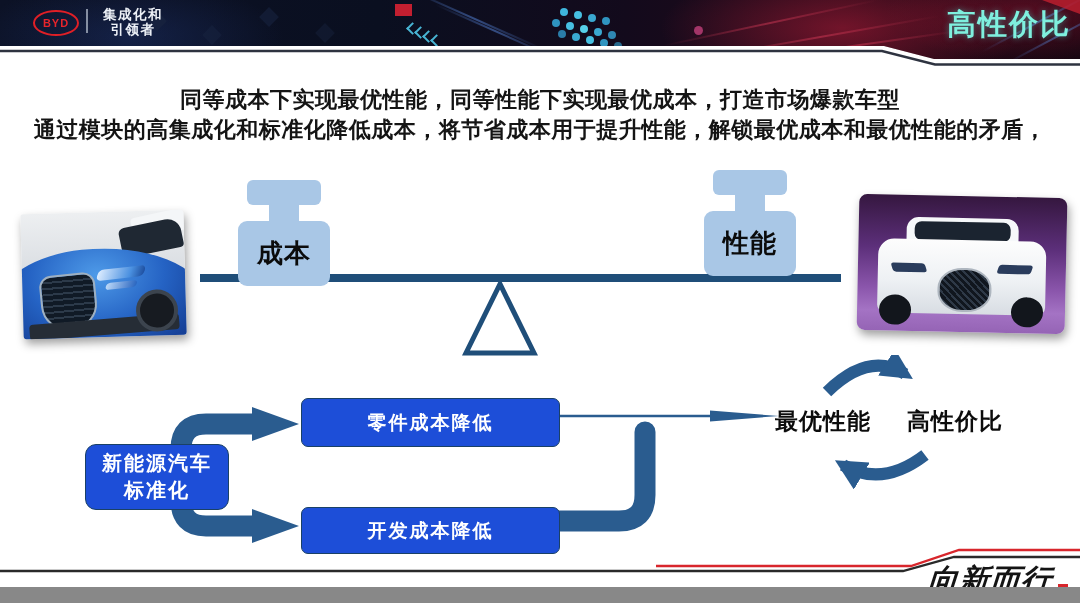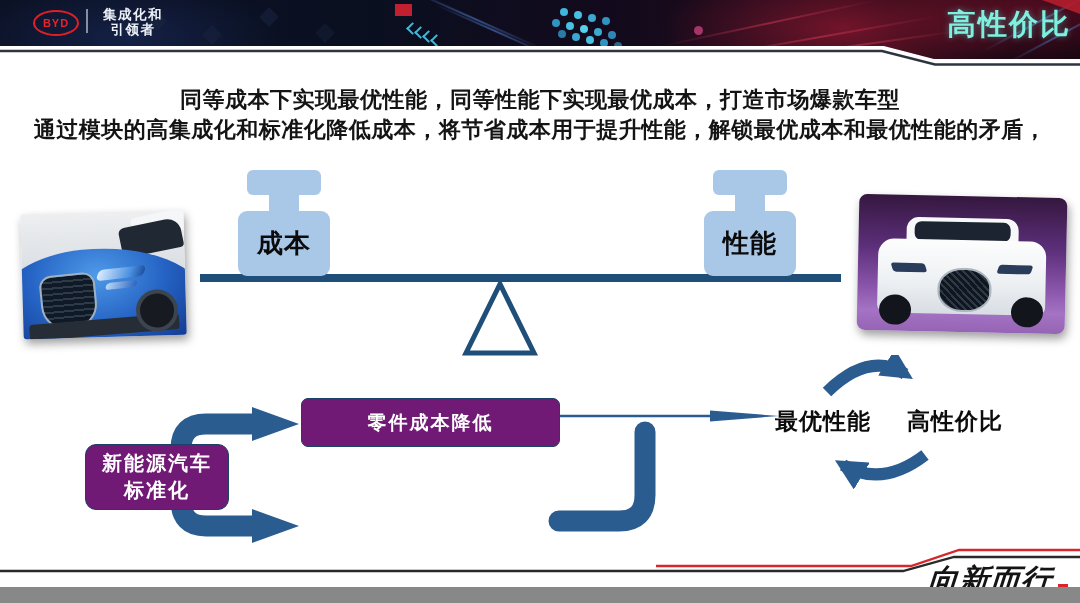--- a/index.html
+++ b/index.html
@@ -50,21 +50,21 @@
     font-size:22px;font-weight:bold;color:#141414;line-height:30px;letter-spacing:.5px;
   }
   
   .beam{position:absolute;left:200px;top:274px;width:641px;height:8px;background:#1f4e79;}
   .fulcrum{position:absolute;left:462px;top:281px;}
   .weight{position:absolute;width:92px;height:106px;}
   .weight .knob{position:absolute;left:9px;top:0;width:74px;height:25px;border-radius:6px;background:#a9c7e6;}
   .weight .neck{position:absolute;left:31px;top:22px;width:30px;height:21px;background:#a9c7e6;}
   .weight .body{position:absolute;left:0;top:41px;width:92px;height:65px;border-radius:9px;background:#a9c7e6;
     display:flex;align-items:center;justify-content:center;font-size:26px;font-weight:bold;color:#0b0b0b;letter-spacing:1px;}
-  .weight.left{left:238px;top:170px;}
+  .weight.left{left:238px;top:180px;}
   .weight.right{left:704px;top:170px;}
   
   .photo{position:absolute;overflow:hidden;box-shadow:2px 5px 10px rgba(0,0,0,.38);}
   .photo-left{left:22px;top:212px;width:163px;height:125px;transform:rotate(-1.6deg);border-radius:3px;
     background:linear-gradient(180deg,#edeff1 0%,#d7dbe0 55%,#c6cbd2 100%);}
   .pl-roof{position:absolute;right:-6px;top:2px;width:58px;height:22px;background:#f4f6f8;transform:rotate(-11deg);border-radius:4px;}
   .pl-glass{position:absolute;right:2px;top:12px;width:62px;height:30px;background:#1f2833;transform:rotate(-10deg);border-radius:6px 14px 4px 10px;}
   .pl-body{position:absolute;left:-22px;top:36px;width:205px;height:105px;transform:rotate(-4deg);
     background:radial-gradient(ellipse at 48% 25%,#4e9ae8 0%,#2563c4 45%,#153f96 80%);
     border-radius:42% 58% 14% 14%;}
@@ -84,21 +84,21 @@
   .pr-roof{position:absolute;left:48px;top:22px;width:112px;height:28px;border-radius:12px 12px 0 0;background:#f6f8fa;}
   .pr-glass{position:absolute;left:56px;top:26px;width:96px;height:19px;border-radius:7px;background:#1b2430;}
   .pr-grille{position:absolute;left:80px;top:72px;width:50px;height:40px;border-radius:46%;
     background:repeating-linear-gradient(45deg,#10161e 0 3px,#2e3947 3px 5px);border:2px solid #aeb6bf;}
   .pr-lightL{position:absolute;left:34px;top:68px;width:34px;height:9px;background:#2a3c5c;transform:skewX(18deg);border-radius:3px;}
   .pr-lightR{position:absolute;right:34px;top:68px;width:34px;height:9px;background:#2a3c5c;transform:skewX(-18deg);border-radius:3px;}
   .pr-wheelL{position:absolute;left:22px;bottom:6px;width:32px;height:30px;border-radius:50%;background:#12161c;}
   .pr-wheelR{position:absolute;right:22px;bottom:6px;width:32px;height:30px;border-radius:50%;background:#12161c;}
   
   .flow-svg{position:absolute;left:0;top:355px;}
-  .fbox{position:absolute;background:#701a75;border:1.5px solid #1a4166;color:#fff;font-weight:bold;
+  .fbox{position:absolute;background:#1d4ed8;border:1.5px solid #1a4166;color:#fff;font-weight:bold;
     display:flex;align-items:center;justify-content:center;text-align:center;letter-spacing:2px;}
   .fbox-src{left:85px;top:444px;width:142px;height:64px;border-radius:11px;font-size:20px;line-height:27px;flex-direction:column;}
   .fbox-b1{left:301px;top:398px;width:257px;height:47px;border-radius:7px;font-size:19px;}
   .fbox-b2{left:301px;top:507px;width:257px;height:45px;border-radius:7px;font-size:19px;}
   .results{position:absolute;left:775px;top:406px;display:flex;gap:36px;font-size:23px;font-weight:bold;color:#0c0c0c;letter-spacing:1px;}
   
   .footer-svg{position:absolute;left:0;top:538px;}
   .slogan{
     position:absolute;left:928px;top:560px;width:132px;
     font-family:"DejaVu Serif",serif;font-style:italic;font-weight:bold;
@@ -207,20 +207,21 @@
 
     <path d="M 827 392 Q 869 351 905 374" fill="none" stroke="#2a5c8f" stroke-width="12" marker-end="url(#arc-arrow)"></path>
     <path d="M 925 455 Q 882 488 843 465" fill="none" stroke="#2a5c8f" stroke-width="12" marker-end="url(#arc-arrow)"></path>
   </svg>
 
   <div class="fbox fbox-src">
     <div>新能源汽车</div>
     <div>标准化</div>
   </div>
   <div class="fbox fbox-b1">零件成本降低</div>
+  <div class="fbox fbox-b2">开发成本降低</div>
 
   <div class="results">
     <span>最优性能</span>
     <span>高性价比</span>
   </div>
 
   <svg class="footer-svg" width="1080" height="65" viewBox="0 538 1080 65">
     <polyline points="656,566 911,566 959,550 1080,550" fill="none" stroke="#d8262c" stroke-width="2.3"></polyline>
     <polyline points="0,571 903,571 954,557 1080,557" fill="none" stroke="#2a2a2a" stroke-width="2.3"></polyline>
   </svg>

